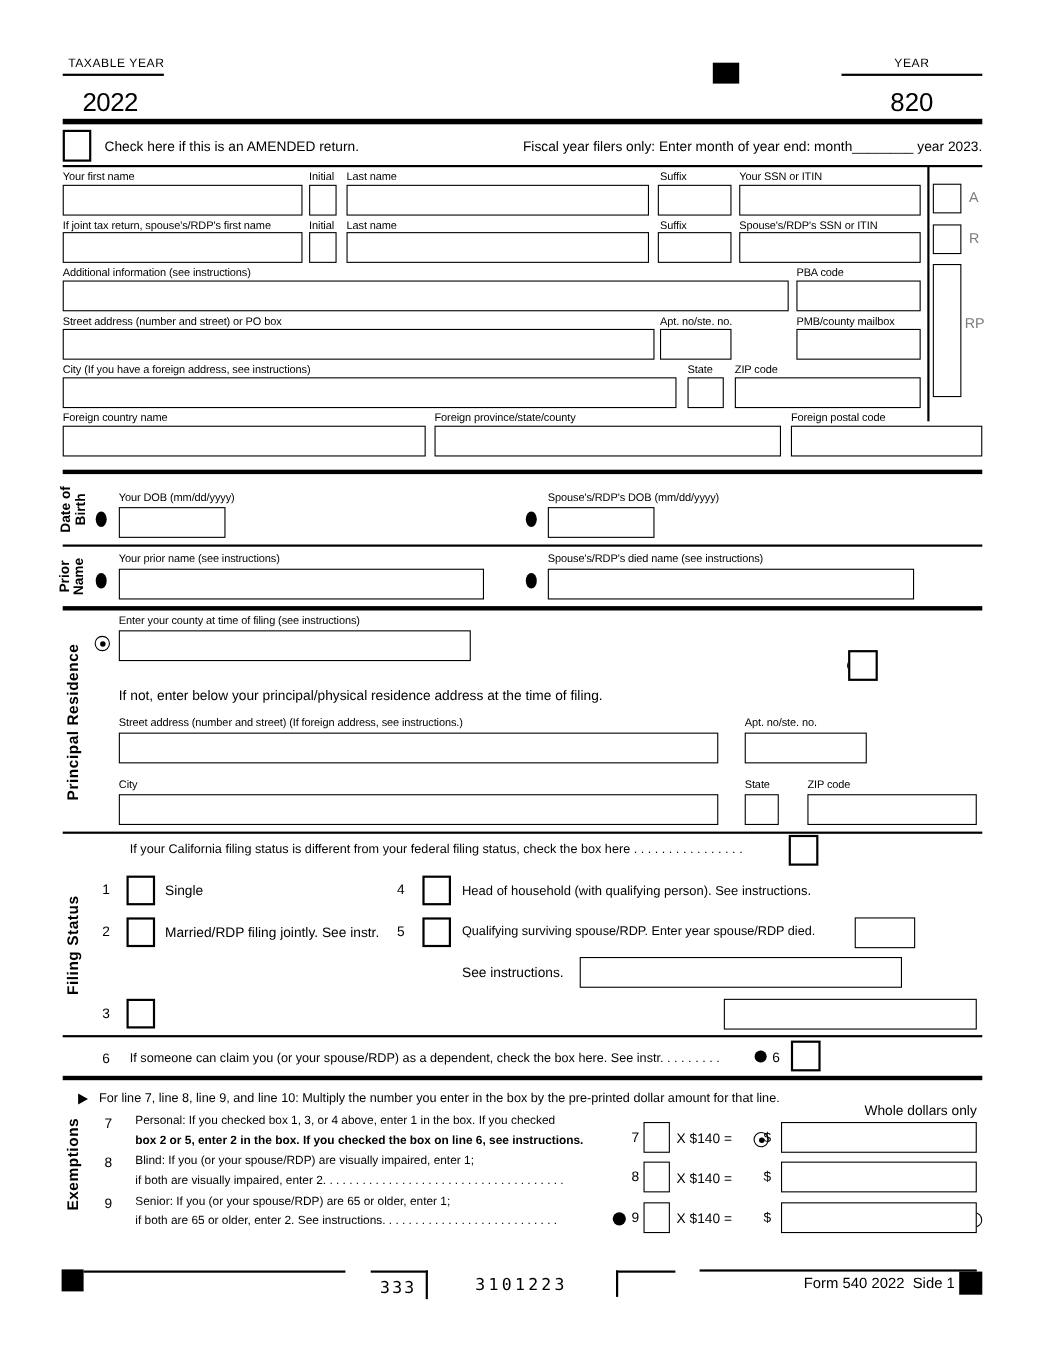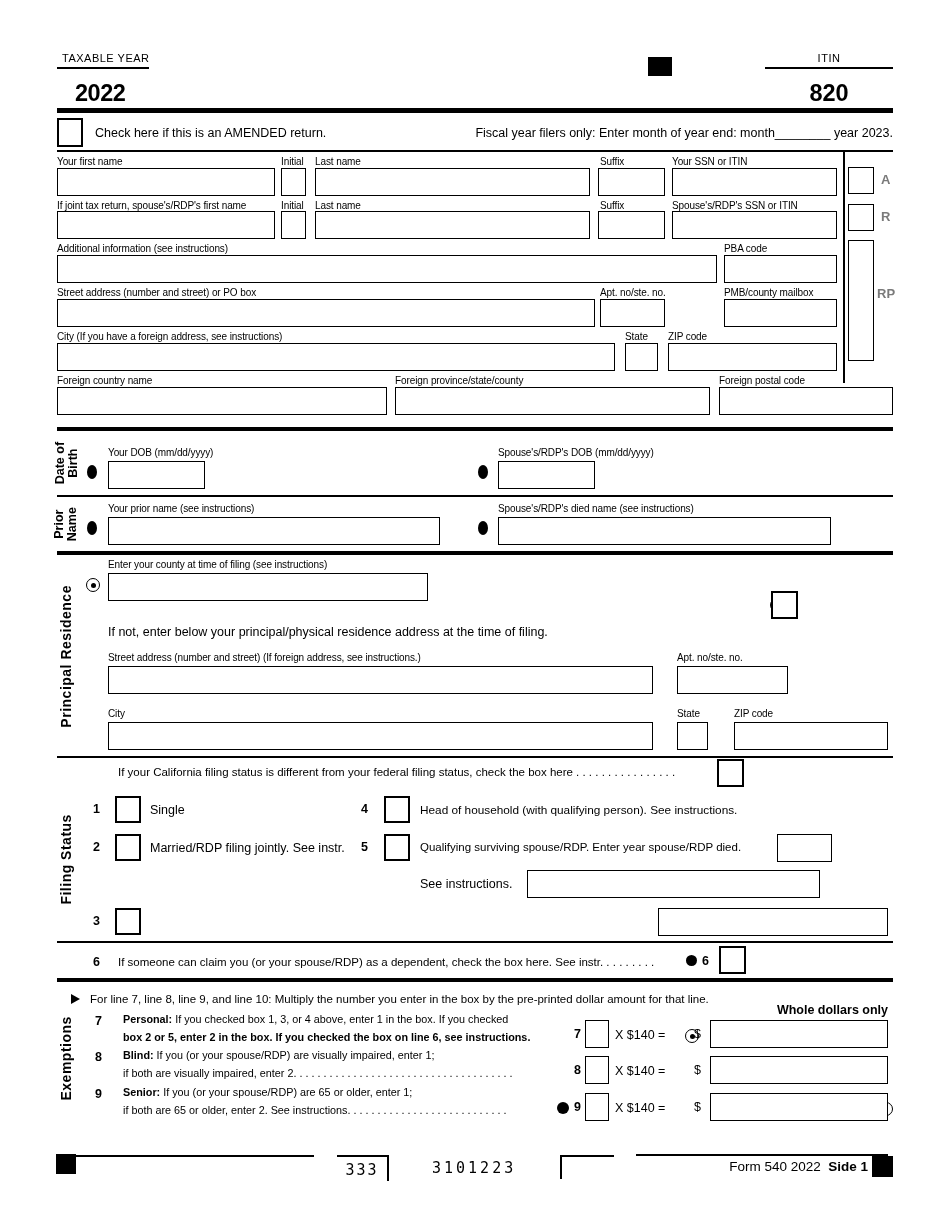--- a/index.html
+++ b/index.html
@@ -3,21 +3,21 @@
 <meta charset="utf-8">
 <style>
   html,body{margin:0;padding:0;background:#e8e8e8;}
   #page{position:relative;width:950px;height:1230px;background:#ffffff;overflow:hidden;
         font-family:"Liberation Sans",sans-serif;color:#000;}
   .abs{position:absolute;}
   .lbl{font-size:10px;letter-spacing:-0.1px;white-space:nowrap;}
   .txt{font-size:12.5px;white-space:nowrap;}
   .sm{font-size:11.5px;white-space:nowrap;}
   .xs{font-size:10.8px;white-space:nowrap;}
-  .b{font-weight:bold;}
+  .b{font-weight:normal;}
   .box{border:1.8px solid #000;background:#fff;box-sizing:border-box;}
   .cb{border:2px solid #000;background:#fff;box-sizing:border-box;}
   .hr{background:#000;}
   .clip{overflow:hidden;}
   .target{width:14px;height:14px;border:1.7px solid #000;border-radius:50%;box-sizing:border-box;display:inline-block;position:relative;}
   .target::after{content:"";position:absolute;left:50%;top:50%;width:5px;height:5px;margin:-2.5px 0 0 -2.5px;background:#000;border-radius:50%;}
   .bullet{background:#000;border-radius:50%;display:inline-block;}
   .vlabel{font-weight:bold;text-align:center;transform:rotate(-90deg);line-height:1.05;}
   .gray{color:#7a7a7a;}
   .mono{font-family:"DejaVu Sans Mono",monospace;}
@@ -25,21 +25,21 @@
 </style>
 </head>
 <body>
 
 <div id="page">
 
   
   <div class="abs" style="left:62px;top:52px;font-size:11px;letter-spacing:0.5px;">TAXABLE YEAR</div>
   <div class="abs hr" style="left:57px;top:67px;width:92px;height:1.5px;"></div>
   <div class="abs hr" style="left:648px;top:57px;width:24px;height:19px;"></div>
-  <div class="abs" style="left:765px;top:52px;width:128px;font-size:11px;letter-spacing:0.5px;text-align:center;">ITIN</div>
+  <div class="abs" style="left:765px;top:52px;width:128px;font-size:11px;letter-spacing:0.5px;text-align:center;">YEAR</div>
   <div class="abs hr" style="left:765px;top:67px;width:128px;height:1.5px;"></div>
 
   <div class="abs b" style="left:75px;top:80px;font-size:23.5px;letter-spacing:-0.5px;">2022</div>
   <div class="abs b" style="left:765px;top:80px;width:128px;font-size:23.5px;text-align:center;">820</div>
   <div class="abs hr" style="left:57px;top:108px;width:836px;height:5px;"></div>
 
   
   <div class="abs cb" style="left:57px;top:118px;width:26px;height:29px;"></div>
   <div class="abs txt" style="left:95px;top:126px;">Check here if this is an AMENDED return.</div>
   <div class="abs txt" style="right:57px;top:126px;">Fiscal year filers only: Enter month of year end: month________ year 2023.</div>

